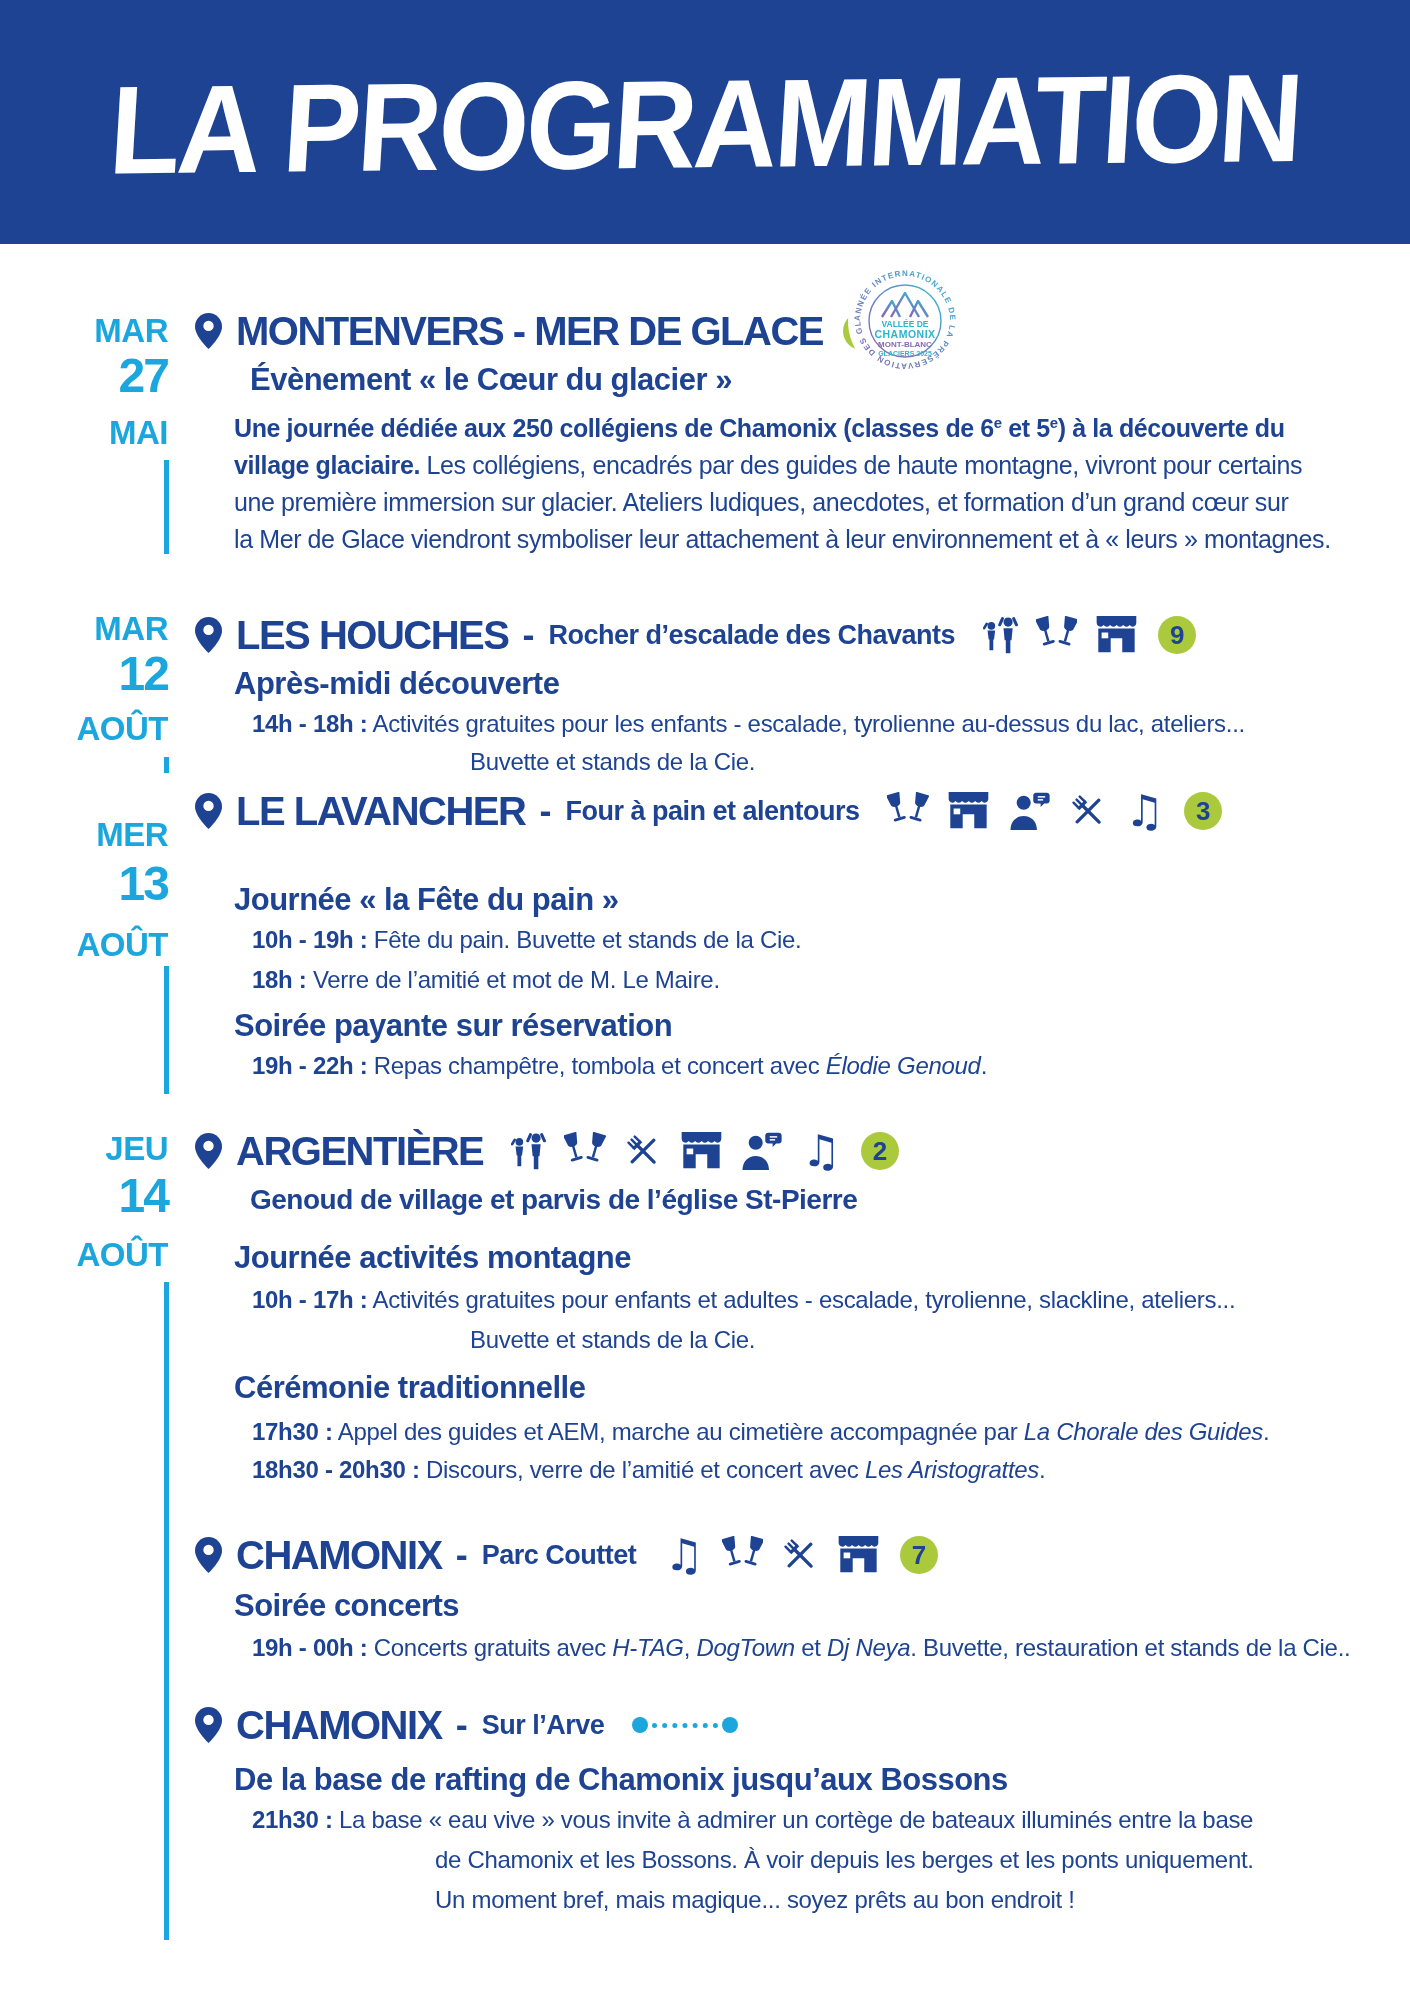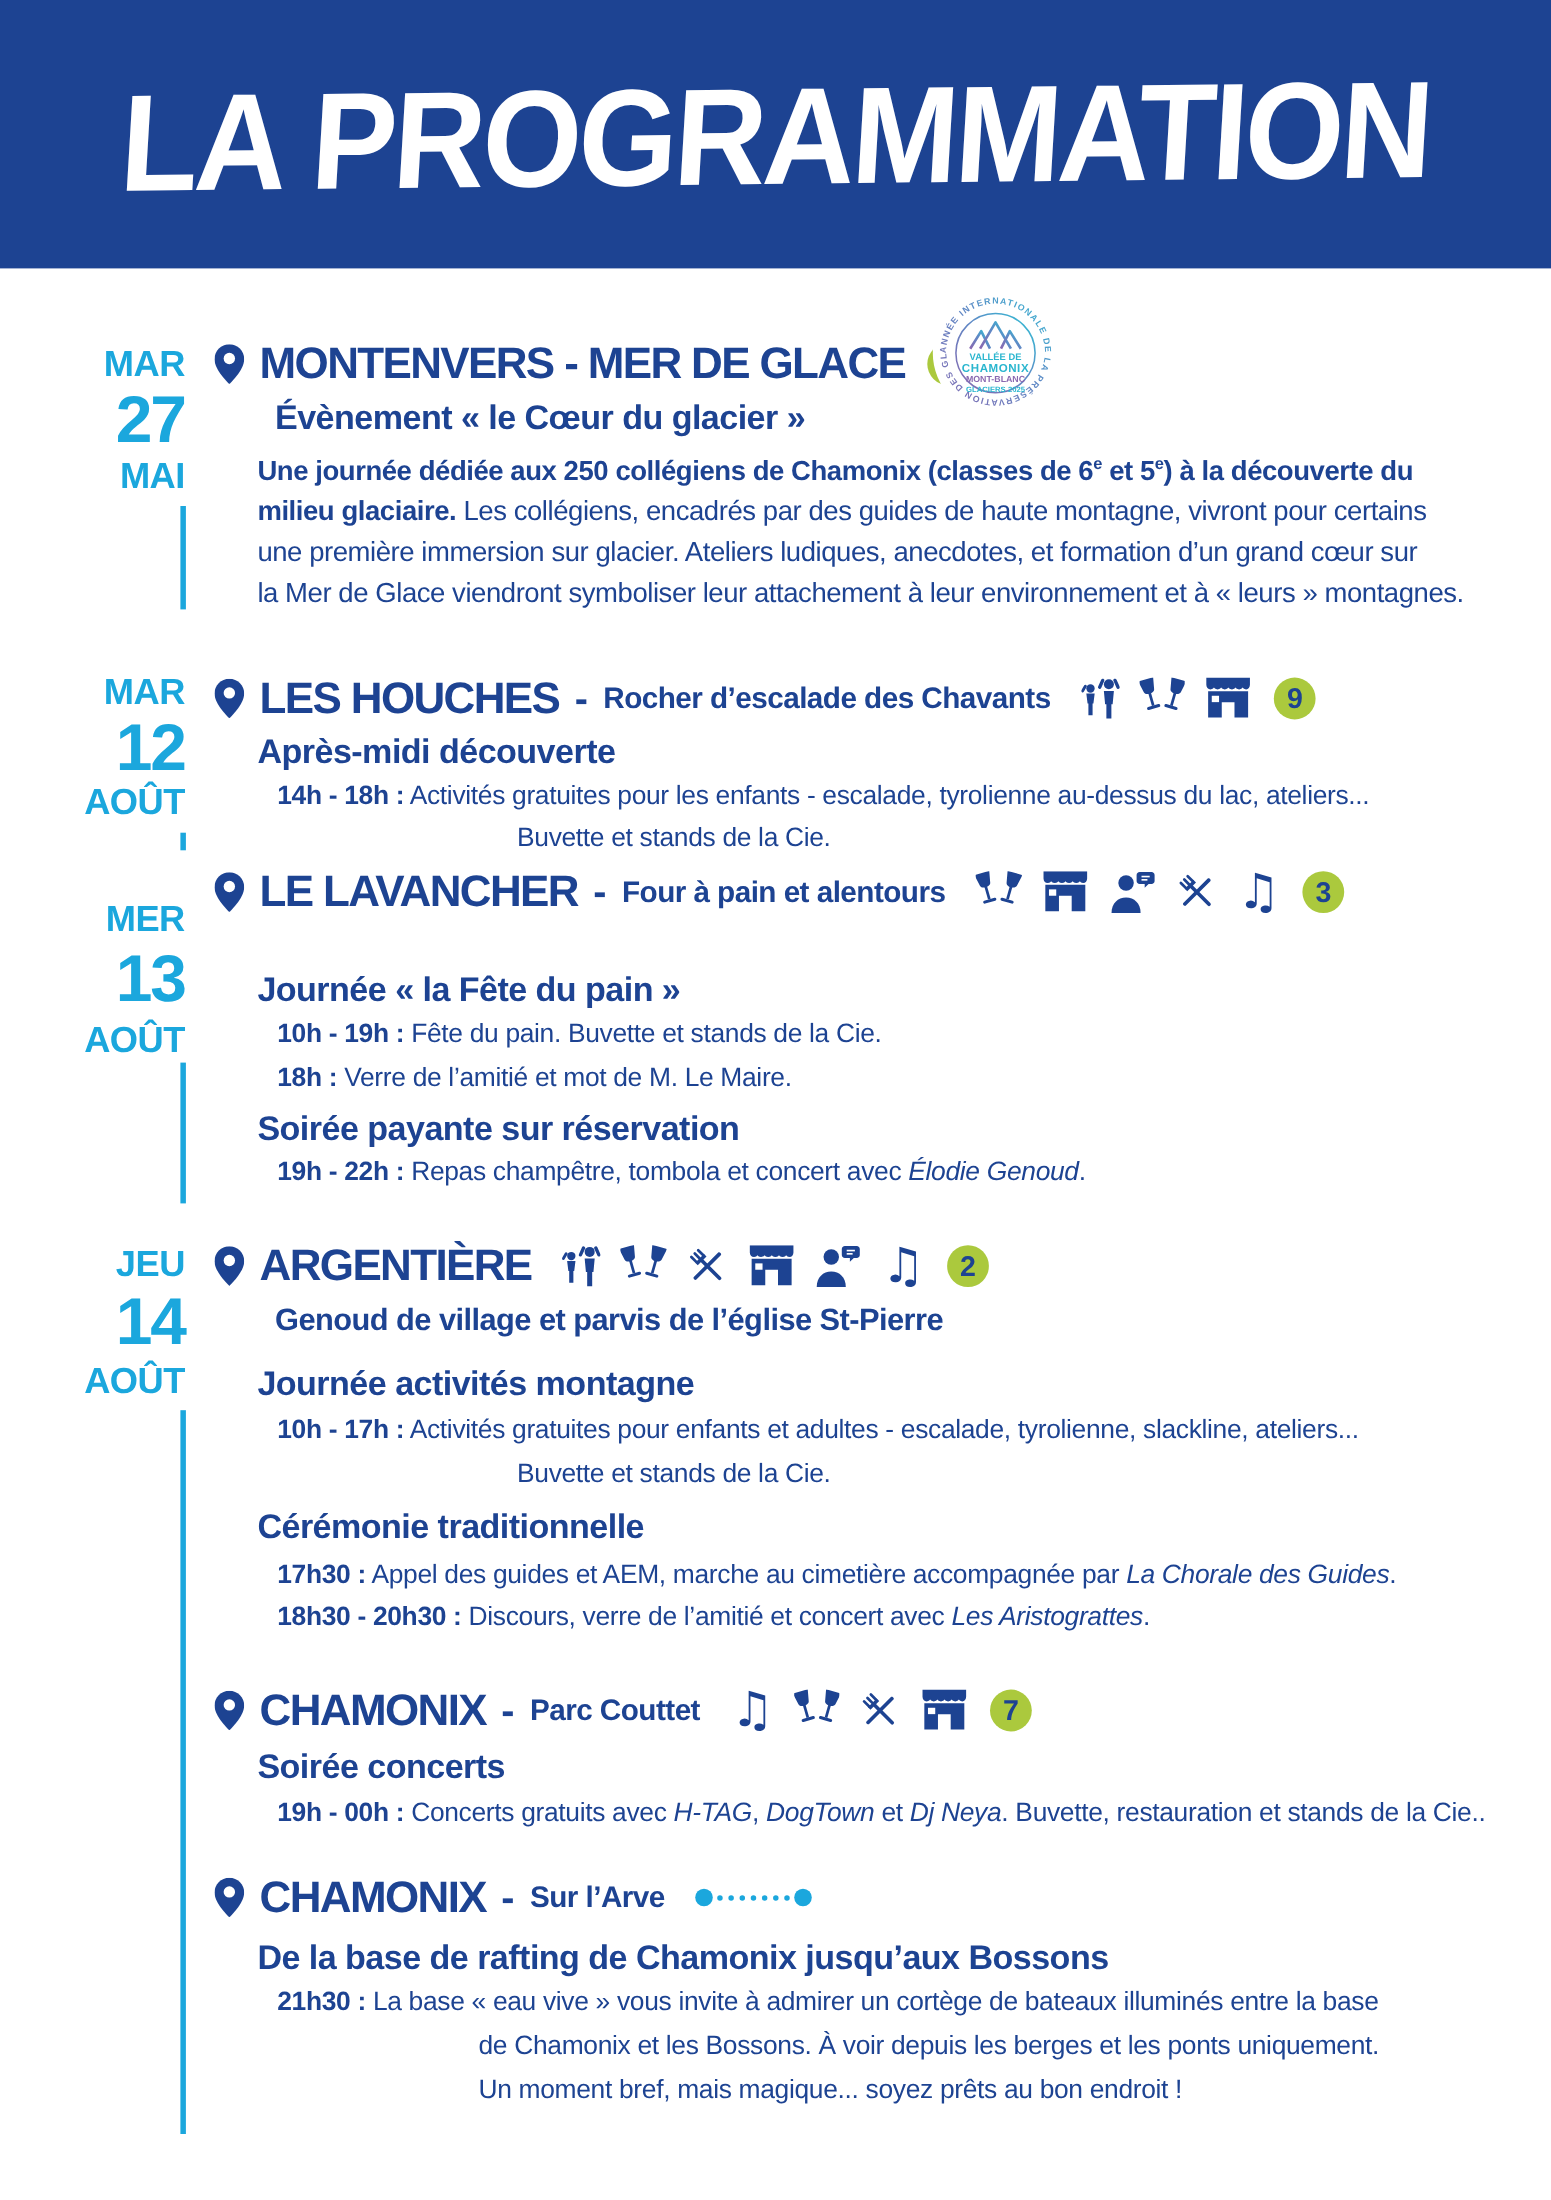--- a/index.html
+++ b/index.html
@@ -12,21 +12,21 @@
   
   .banner{position:absolute;left:0;top:0;width:1410px;height:244px;background:#1d4392;}
   .banner h1{
     position:absolute;left:50%;top:66px;margin:0;transform:translateX(-50%) skewX(-4deg) rotate(-0.6deg) scaleY(1.08);
     font-size:116px;line-height:1;font-weight:bold;color:#ffffff;letter-spacing:-3px;white-space:nowrap;
   }
   
   .dow,.mon{position:absolute;left:0;width:168px;text-align:right;font-weight:bold;color:#1ba7dd;
     font-size:33px;line-height:1;letter-spacing:-0.5px;white-space:nowrap;}
   .daynum{position:absolute;left:0;width:168px;text-align:right;font-weight:bold;color:#1ba7dd;
-    font-size:60px;line-height:1;letter-spacing:-2px;}
+    font-size:48px;line-height:1;letter-spacing:-2px;}
   .vline{position:absolute;left:164px;width:5px;background:#1ba7dd;}
   
   .title-row{position:absolute;left:195px;height:50px;display:flex;align-items:center;gap:14px;white-space:nowrap;}
   .title-row h2{margin:0;font-size:40px;line-height:1;font-weight:bold;letter-spacing:-1.5px;color:#1d4392;}
   .title-row .dash{font-size:36px;font-weight:bold;}
   .title-row .loc{font-size:27px;font-weight:bold;letter-spacing:-0.5px;}
   .icons{display:flex;align-items:center;gap:18px;margin-left:14px;}
   .icon{display:flex;align-items:center;}
   .icon svg{height:38px;width:auto;display:block;}
   .music-glyph{font-family:"DejaVu Sans",sans-serif;font-size:44px;line-height:38px;color:#1d4392;font-weight:bold;}
@@ -99,21 +99,21 @@
           <text x="59" y="85" font-size="8" fill="#8a68b0">MONT-BLANC</text>
           <text x="59" y="94" font-size="7" fill="#2ab6cf">GLACIERS 2025</text>
         </g>
       </svg>
     </div>
 
     <div class="subtitle" style="top:362px">Évènement « le Cœur du glacier »</div>
 
     <div class="para" style="top:410px">
       <b><span>Une journée dédiée aux 250 collégiens de Chamonix (classes de 6</span><sup class="e">e</sup><span> et 5</span><sup class="e">e</sup><span>) à la découverte du</span><br>
-      <span>milieu glaciaire.</span></b><span> Les collégiens, encadrés par des guides de haute montagne, vivront pour certains</span><br>
+      <span>village glaciaire.</span></b><span> Les collégiens, encadrés par des guides de haute montagne, vivront pour certains</span><br>
       <span>une première immersion sur glacier. Ateliers ludiques, anecdotes, et formation d’un grand cœur sur</span><br>
       <span>la Mer de Glace viendront symboliser leur attachement à leur environnement et à « leurs » montagnes.</span>
     </div>
   </section>
 
   <section>
     <div class="dow" style="top:612px">MAR</div>
     <div class="daynum" style="top:650px">12</div>
     <div class="mon" style="top:712px">AOÛT</div>
     <div class="vline" style="top:757px;height:16px"></div>

